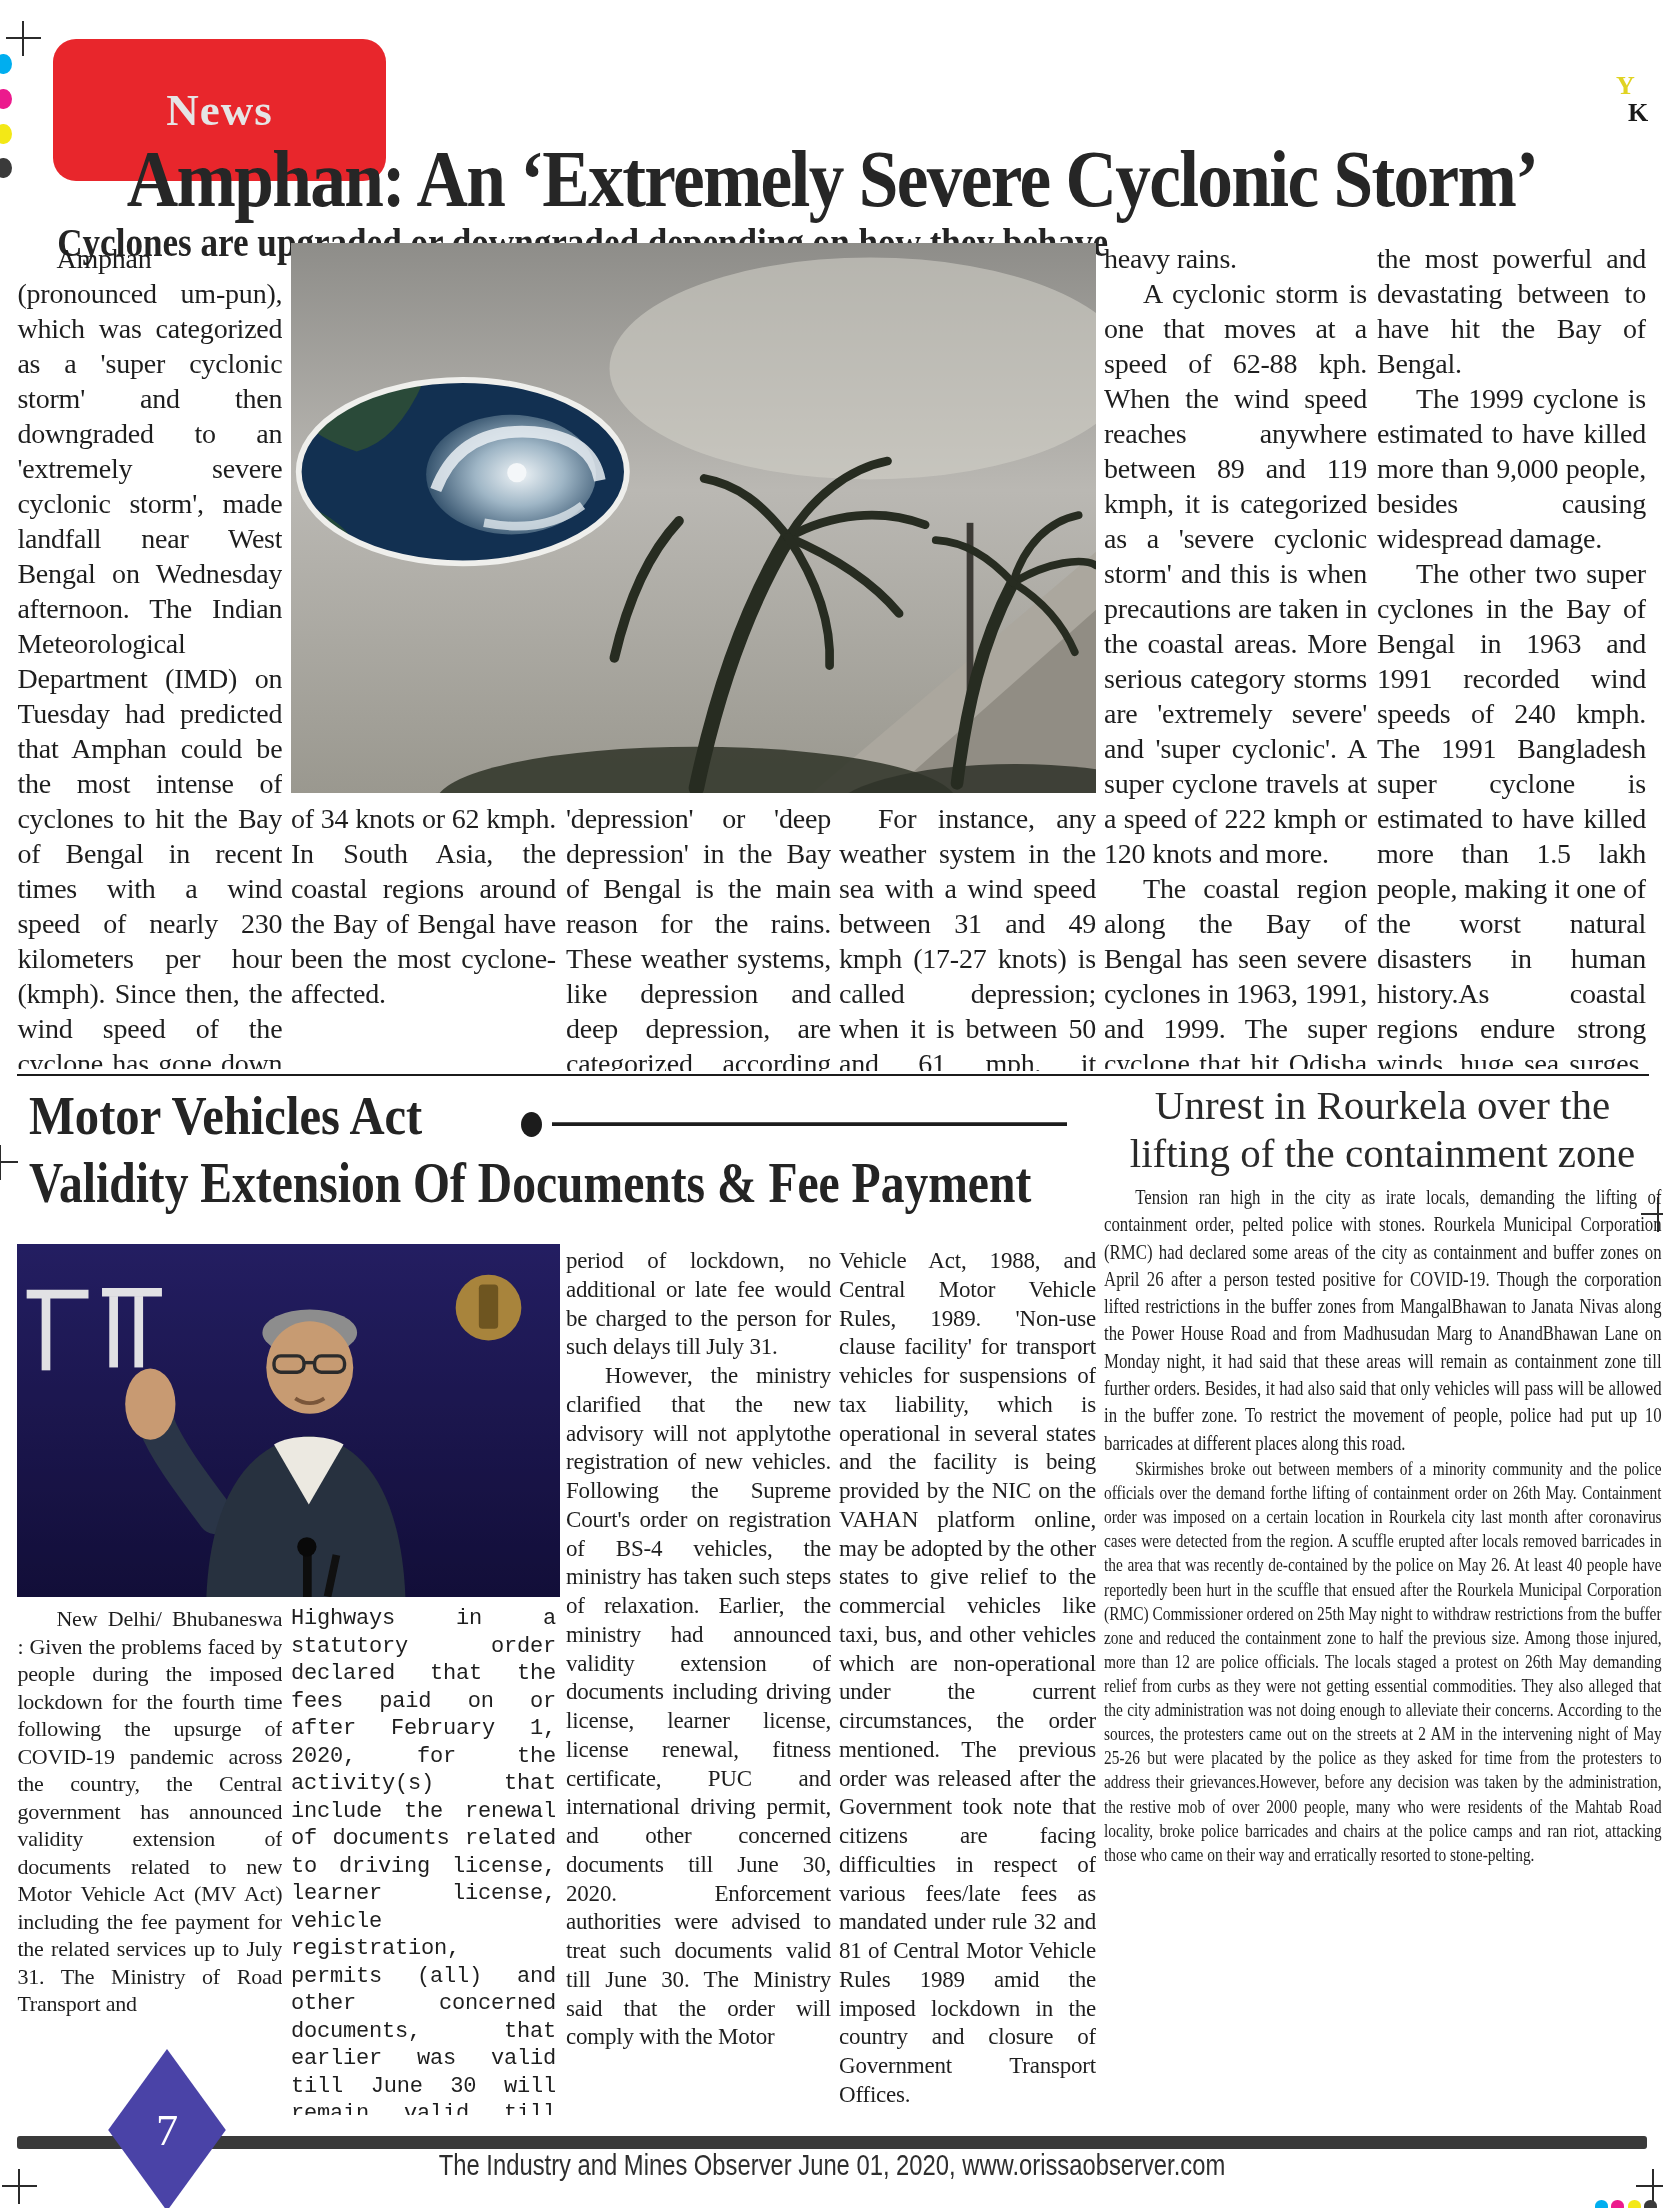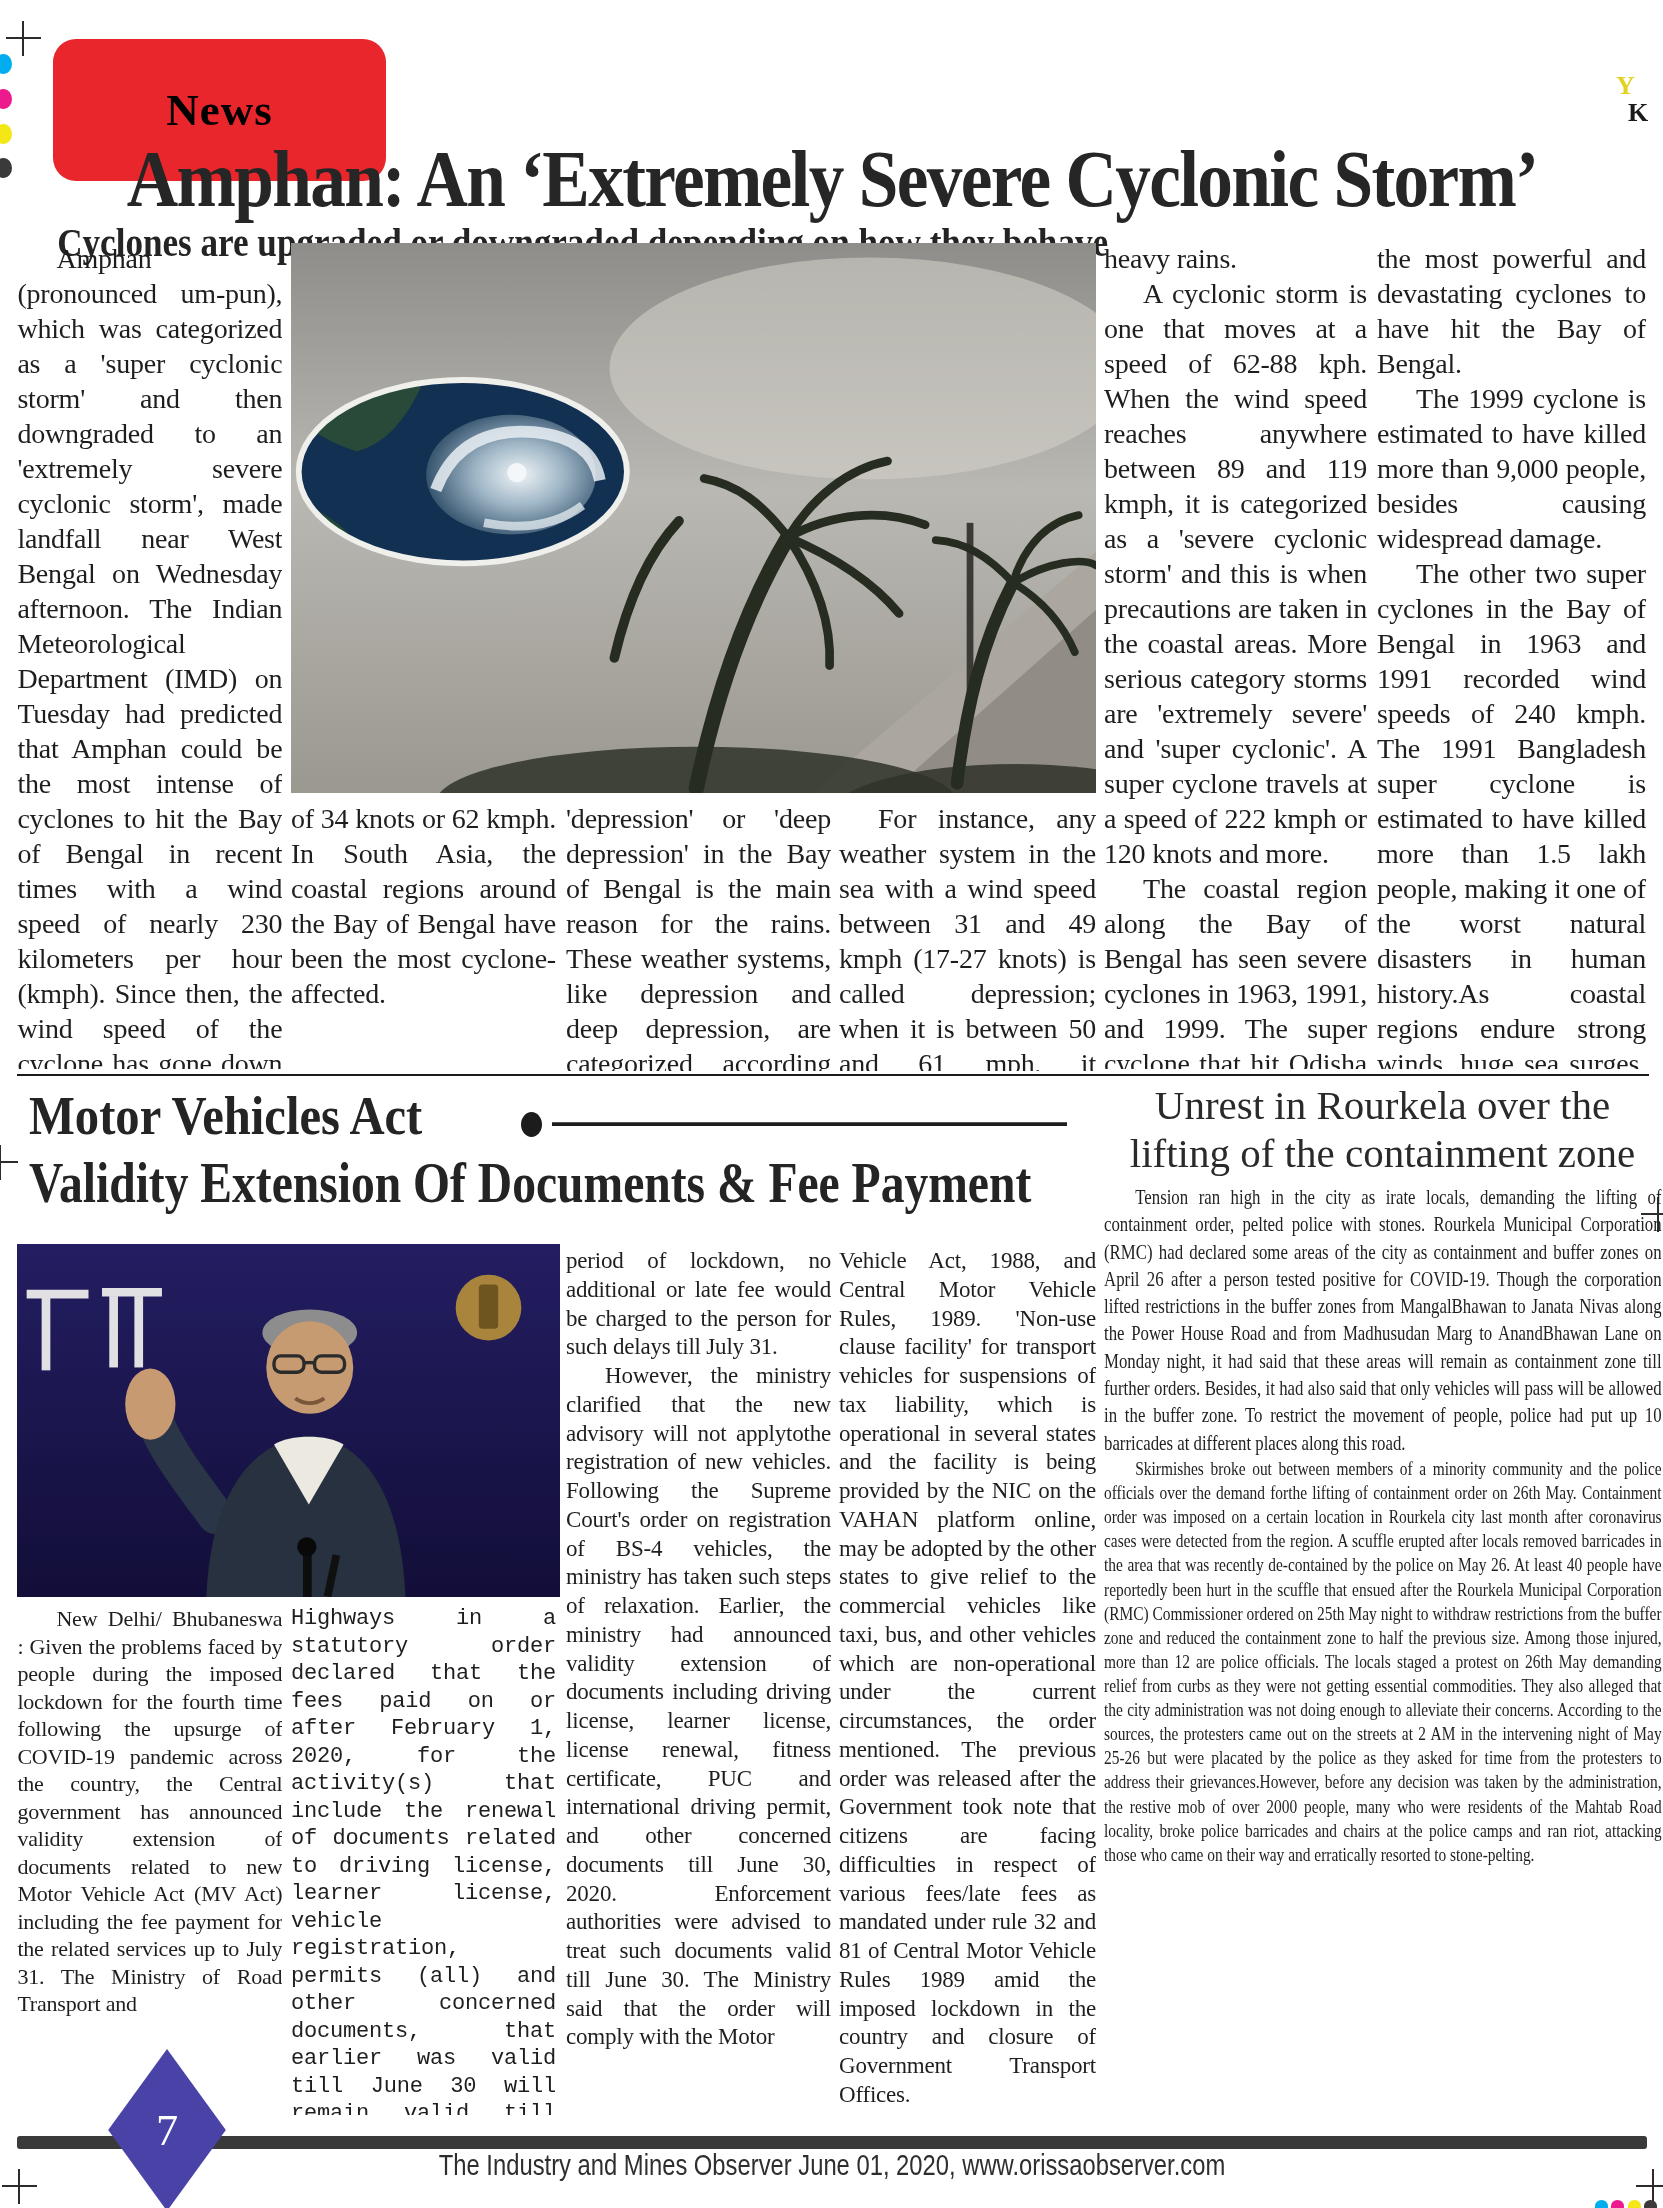--- a/index.html
+++ b/index.html
@@ -9,21 +9,21 @@
   .reg{position:absolute;width:35px;height:35px;}
   .reg::before{content:"";position:absolute;left:0;top:16.4px;width:35px;height:1.9px;background:#2b2b2b;}
   .reg::after{content:"";position:absolute;left:16.4px;top:0;width:1.9px;height:35px;background:#2b2b2b;}
   .cmyk-dot{position:absolute;width:16.4px;height:20px;border-radius:50%;}
   .mini-dot{position:absolute;width:12.6px;height:12.6px;border-radius:50%;}
   .ymark{position:absolute;left:1616px;top:71px;font-weight:bold;font-size:26px;color:#e0d322;}
   .kmark{position:absolute;left:1628px;top:98px;font-weight:bold;font-size:26px;color:#1a1a1a;}
   
   .news-badge{position:absolute;left:53px;top:39px;width:333px;height:142px;background:#e8262c;
               border-radius:23px;display:flex;align-items:center;justify-content:center;}
-  .news-badge span{color:#000000;font-weight:bold;font-size:45px;letter-spacing:1px;}
+  .news-badge span{color:#e5e5e5;font-weight:bold;font-size:45px;letter-spacing:1px;}
   
   .amp-headline{position:absolute;left:0;top:133px;width:1664px;margin:0;text-align:center;
                 font-size:81px;font-weight:bold;color:#262626;white-space:nowrap;
                 transform:scaleX(.88);transform-origin:50% 50%;letter-spacing:-1.9px;}
   .amp-sub{position:absolute;left:0;top:220px;width:1144px;margin:0;text-align:center;
            font-size:39px;font-weight:bold;color:#242424;white-space:nowrap;
            transform:scaleX(.9);transform-origin:50% 50%;}
   
   .col{position:absolute;text-align:justify;font-size:28px;line-height:1.25;overflow:hidden;
        letter-spacing:-0.2px;}
@@ -161,21 +161,21 @@
   </div>
   <div class="col amp-c4">
     <p class="ind">For instance, any weather system in the sea with a wind speed between 31 and 49 kmph (17-27 knots) is called depression; when it is between 50 and 61 mph, it becomes a deep depression that can lead to</p>
   </div>
   <div class="col amp-c5">
     <p class="ni">heavy rains.</p>
     <p class="ind">A cyclonic storm is one that moves at a speed of 62-88 kph. When the wind speed reaches anywhere between 89 and 119 kmph, it is categorized as a 'severe cyclonic storm' and this is when precautions are taken in the coastal areas. More serious category storms are 'extremely severe' and 'super cyclonic'. A super cyclone travels at a speed of 222 kmph or 120 knots and more.</p>
     <p class="ind">The coastal region along the Bay of Bengal has seen severe cyclones in 1963, 1991, and 1999. The super cyclone that hit Odisha in 1999 had a wind speed of 260 kmph-it is often considered one of</p>
   </div>
   <div class="col amp-c6">
-    <p class="ni">the most powerful and devastating cyclones to have hit the Bay of Bengal.</p>
+    <p class="ni">the most powerful and devastating between to have hit the Bay of Bengal.</p>
     <p class="ind">The 1999 cyclone is estimated to have killed more than 9,000 people, besides causing widespread damage.</p>
     <p class="ind">The other two super cyclones in the Bay of Bengal in 1963 and 1991 recorded wind speeds of 240 kmph. The 1991 Bangladesh super cyclone is estimated to have killed more than 1.5 lakh people, making it one of the worst natural disasters in human history.As coastal regions endure strong winds, huge sea surges, and heavy rainfall, we can only hope that there will be minimal damage to life and property.</p>
   </div>
 
   <div class="mid-rule"></div>
 
   <h3 class="mv-kicker">Motor Vehicles Act</h3>
   <div class="mv-dot"></div>
   <div class="mv-rule"></div>
   <h2 class="mv-headline">Validity Extension Of Documents &amp; Fee Payment</h2>

